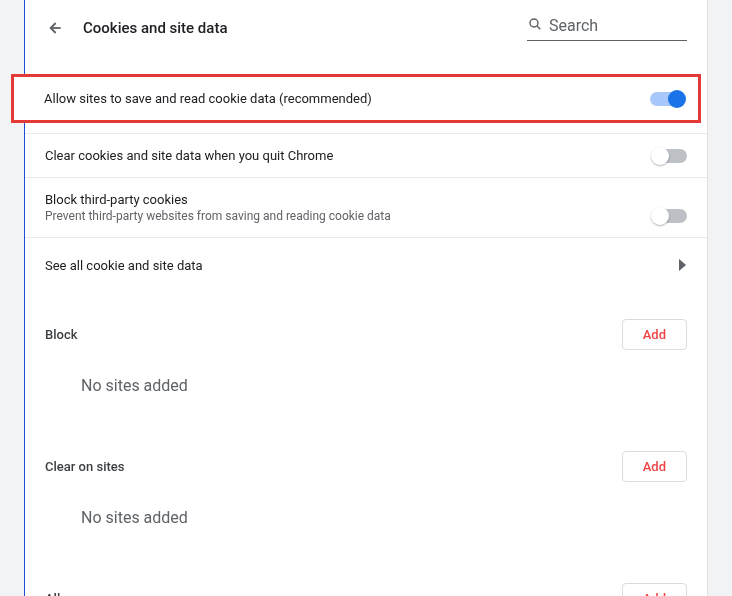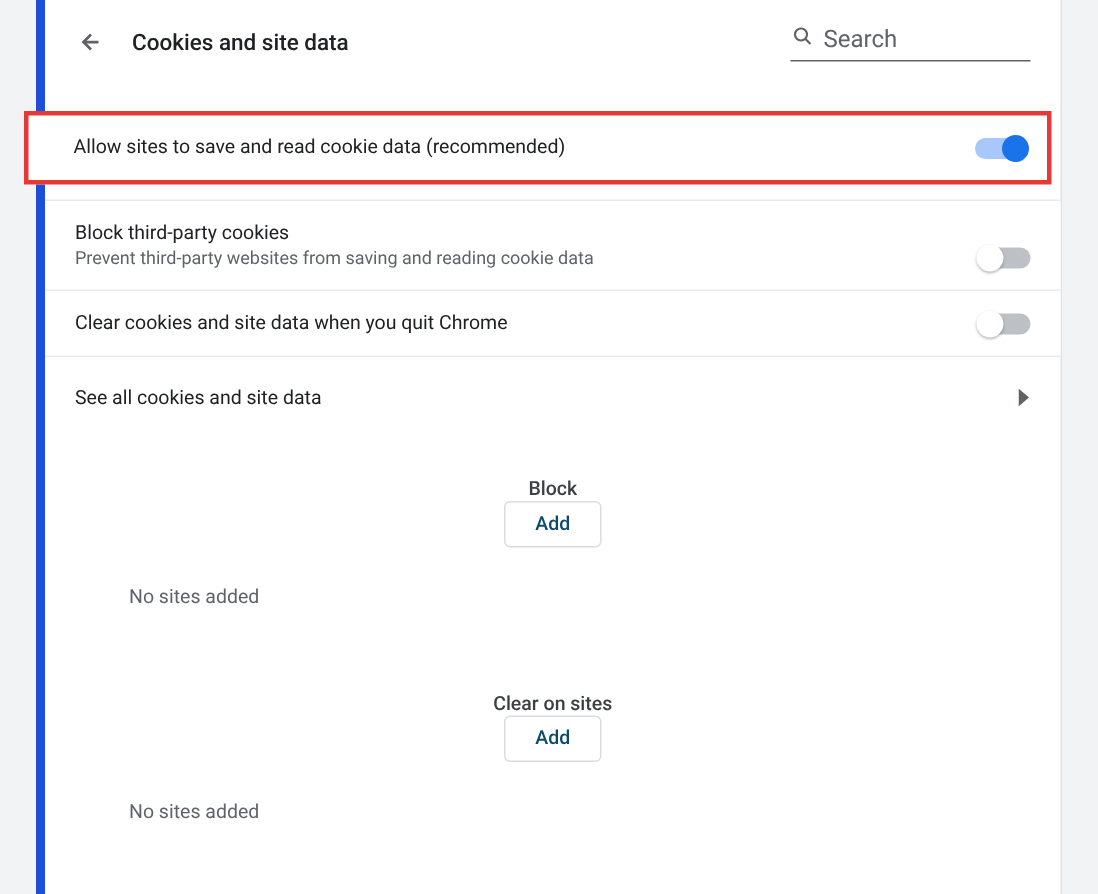--- a/index.html
+++ b/index.html
@@ -11,21 +11,21 @@
     body {
       background: #f1f3f4;
       width: 732px;
       height: 596px;
       overflow: hidden;
     }
     .page-container {
       background: #fff;
       margin: 0 24px;
       height: 100%;
-      border-left: 6px solid #1d4ed8;
+      border-left: 1px solid #1d4ed8;
       border-right: 1px solid #e0e0e0;
       position: relative;
     }
     .header {
       display: flex;
       align-items: center;
       padding: 12px 0 12px 18px;
       height: 56px;
     }
     .back-btn {
@@ -140,39 +140,38 @@
       color: #5f6368;
     }
     .site-section {
       padding: 8px 20px 0 20px;
     }
     .site-header {
       display: flex;
       align-items: center;
       justify-content: space-between;
       padding: 18px 0 6px 0;
-      flex-direction: column;
     }
     .site-title {
       font-size: 13px;
       font-weight: 500;
       color: #3c4043;
     }
     .add-btn {
       border: 1px solid #dadce0;
       background: #fff;
-      color: #0c4a6e;
+      color: #ef4444;
       font-size: 13px;
       font-weight: 500;
       padding: 7px 20px;
       border-radius: 4px;
       cursor: pointer;
     }
     .empty-text {
-      font-size: 13px;
+      font-size: 16px;
       color: #5f6368;
       padding: 20px 0 30px 36px;
     }
     .gap {
       height: 10px;
     }
   </style>
 </head>
 <body>
 
@@ -204,40 +203,40 @@
     <div class="toggle on">
       <div class="knob"></div>
     </div>
   </div>
 
   <div class="gap"></div>
 
   <div class="section-group">
     <div class="settings-row">
       <div class="row-text">
+        <div class="row-label">Clear cookies and site data when you quit Chrome</div>
+      </div>
+      <div class="toggle off">
+        <div class="knob"></div>
+      </div>
+    </div>
+
+    <div class="settings-row">
+      <div class="row-text">
         <div class="row-label">Block third-party cookies</div>
         <div class="row-sub">Prevent third-party websites from saving and reading cookie data</div>
       </div>
       <div class="toggle off">
         <div class="knob"></div>
       </div>
     </div>
-
-    <div class="settings-row">
-      <div class="row-text">
-        <div class="row-label">Clear cookies and site data when you quit Chrome</div>
-      </div>
-      <div class="toggle off">
-        <div class="knob"></div>
-      </div>
-    </div>
   </div>
 
   <div class="link-row">
-    <div class="link-label">See all cookies and site data</div>
+    <div class="link-label">See all cookie and site data</div>
     <span class="chevron">
       <svg width="8" height="12" viewBox="0 0 8 12">
           <polygon points="0,0 0,12 7,6" fill="#5f6368"></polygon>
         </svg>
     </span>
   </div>
 
   <div class="site-section">
     <div class="site-header">
       <div class="site-title">Block</div>

